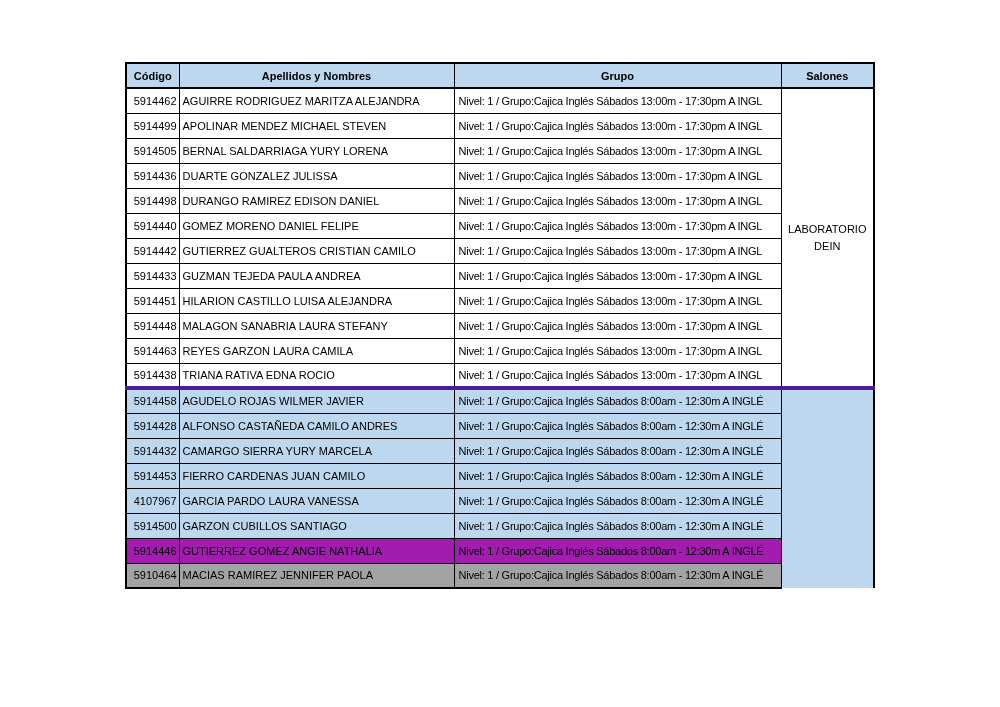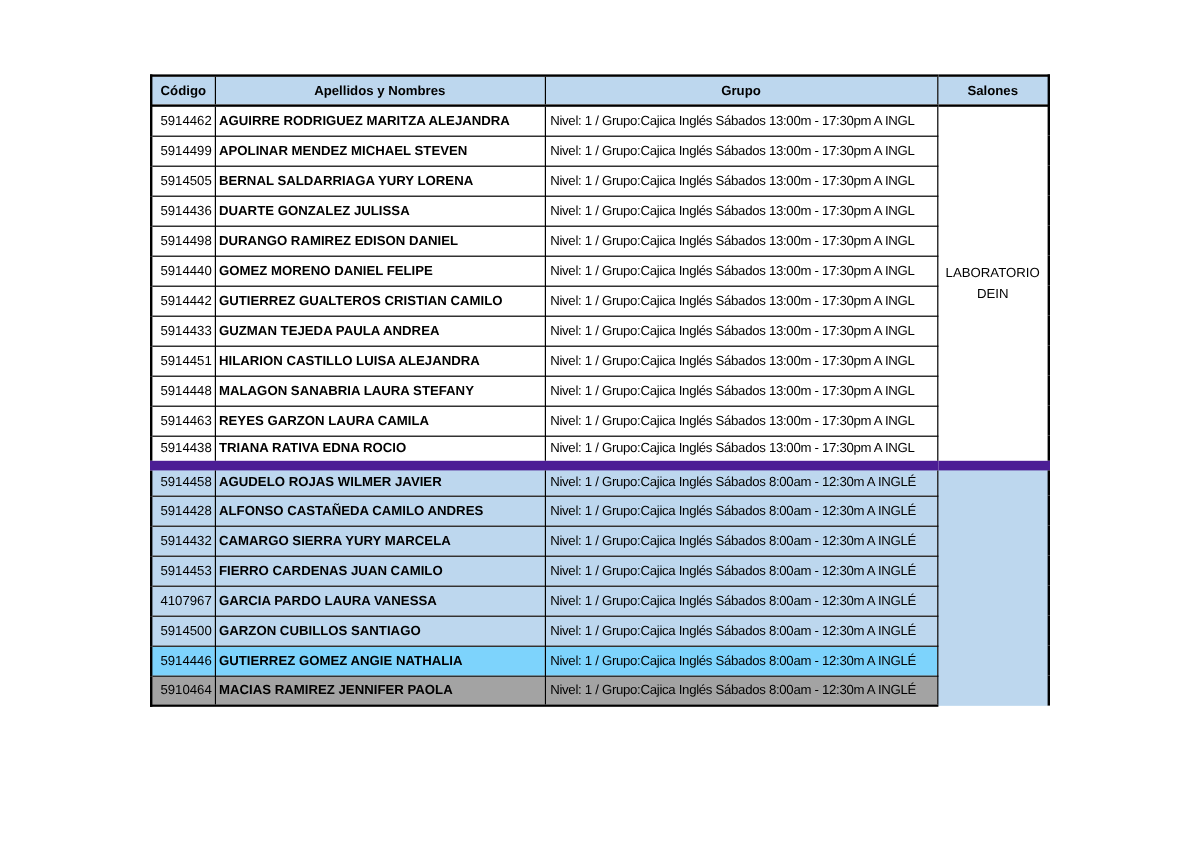--- a/index.html
+++ b/index.html
@@ -42,30 +42,30 @@
     text-align: center;
     border-top: 2px solid #000000;
     border-bottom: 2px solid #000000;
   }
   th:first-child, td:first-child { border-left: 2px solid #000000; }
   th:last-child { border-right: 2px solid #000000; }
   .edge-r { border-right: 2px solid #000000; }
   .edge-b { border-bottom: 2px solid #000000; }
   .no-bottom { border-bottom: none !important; }
   td.codigo { text-align: right; padding-right: 2px; }
-  td.nombres { text-align: left; font-weight: bold; }
+  td.nombres { text-align: left; }
   td.grupo { text-align: left; letter-spacing: -0.25px; padding-left: 4px; }
   td.salones {
     white-space: normal;
     text-align: center;
     line-height: 17px;
     padding: 0 6px;
     overflow: hidden;
   }
-  tr.group-start td { border-top: 8px solid #4c1d95; }
+  tr.group-start td { border-top: 4px solid #4c1d95; }
 </style>
 </head>
 <body>
 
 <div class="table-wrap">
   <table>
     <colgroup>
       <col class="c-codigo">
       <col class="c-nombres">
       <col class="c-grupo">
@@ -165,21 +165,21 @@
         <tr style="background: rgb(189, 215, 238);">
           <td class="codigo">4107967</td>
           <td class="nombres">GARCIA PARDO LAURA VANESSA</td>
           <td class="grupo">Nivel: 1 / Grupo:Cajica Inglés Sábados 8:00am - 12:30m A INGLÉ</td>
         </tr>
         <tr style="background: rgb(189, 215, 238);">
           <td class="codigo">5914500</td>
           <td class="nombres">GARZON CUBILLOS SANTIAGO</td>
           <td class="grupo">Nivel: 1 / Grupo:Cajica Inglés Sábados 8:00am - 12:30m A INGLÉ</td>
         </tr>
-        <tr style="background: #7dd3fc;">
+        <tr style="background: #a21caf;">
           <td class="codigo">5914446</td>
           <td class="nombres">GUTIERREZ GOMEZ ANGIE NATHALIA</td>
           <td class="grupo">Nivel: 1 / Grupo:Cajica Inglés Sábados 8:00am - 12:30m A INGLÉ</td>
         </tr>
         <tr style="background: #a3a3a3;">
           <td class="codigo edge-b">5910464</td>
           <td class="nombres edge-b">MACIAS RAMIREZ JENNIFER PAOLA</td>
           <td class="grupo edge-b">Nivel: 1 / Grupo:Cajica Inglés Sábados 8:00am - 12:30m A INGLÉ</td>
         </tr>
       </tbody>

